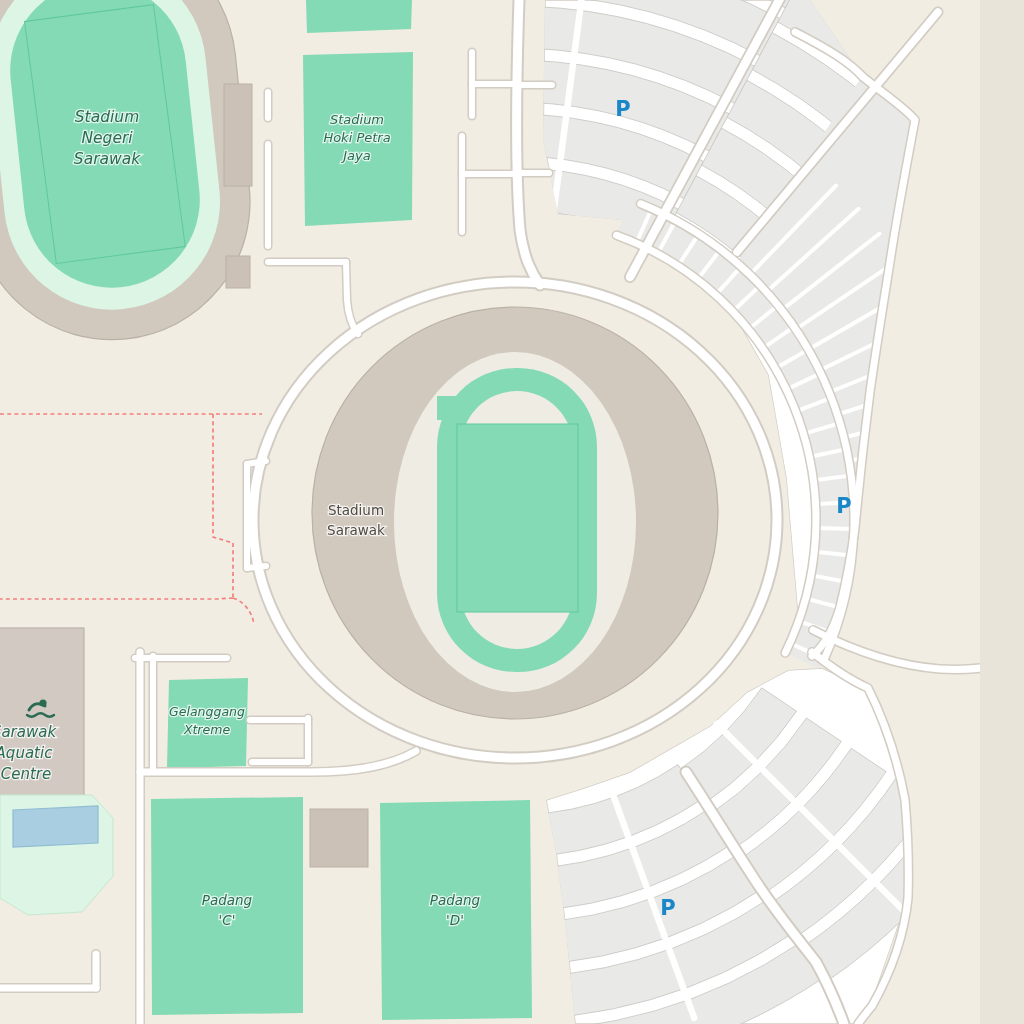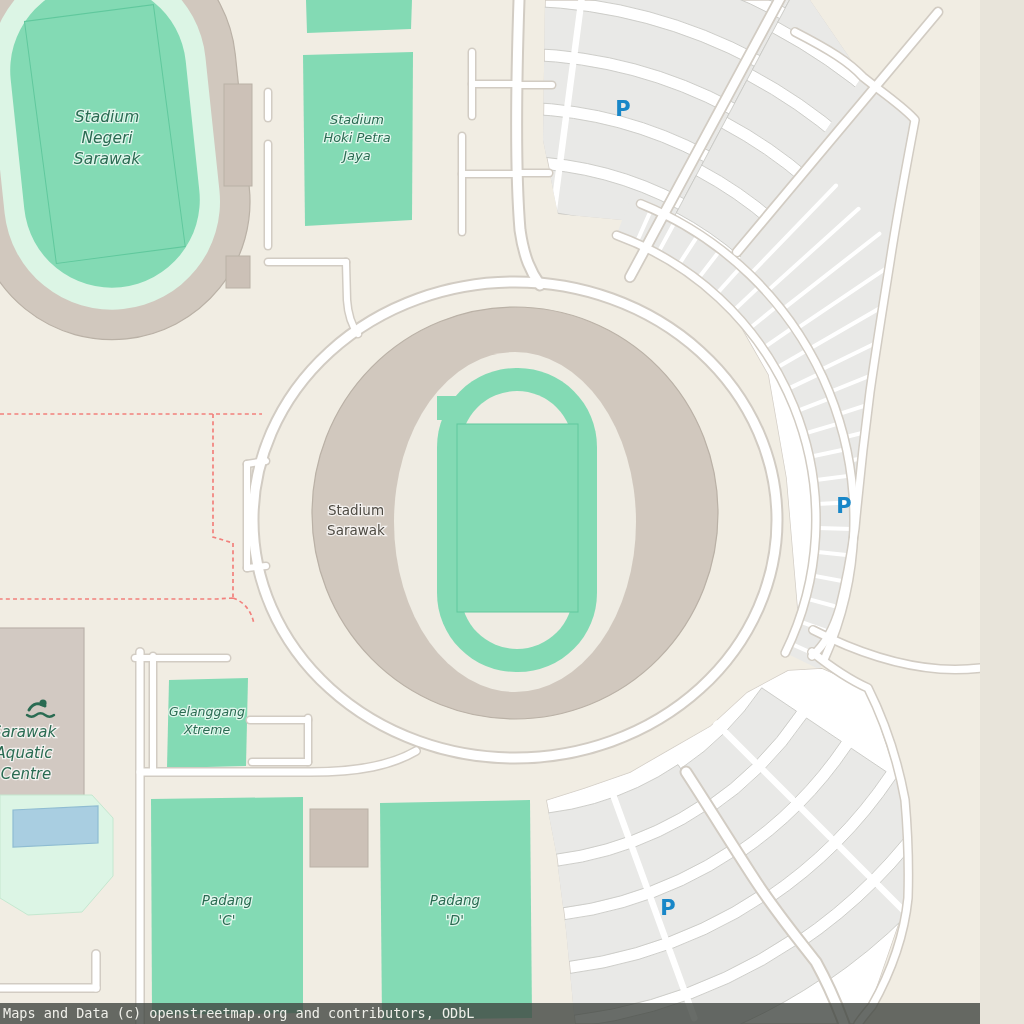--- a/index.html
+++ b/index.html
@@ -1,17 +1,17 @@
 <!DOCTYPE html>
 <html style="--land: #f1ede3; --parking-fill: #e9e9e7; --parking-stroke: #c8c8c4; --parking-aisle: #ffffff; --road-fill: #ffffff; --road-casing: #d2ccc3; --pitch-green: #83dab4; --pitch-stroke: #60c89d; --stand-fill: #d1c8be; --stand-stroke: #bab1a6; --block-fill: #ccc1b7; --building-fill: #d2c9c2; --building-stroke: #bbb2ab; --mint-light: #dcf5e5; --mint-stroke: #c5e8d0; --inner-beige: #efece3; --pool-fill: #a9cee1; --pool-stroke: #8fbcd2; --label-green: #2a6b52; --label-gray: #4e4b43; --parking-blue: #1987c8; --boundary-red: #f2807c; --attribution-bg: rgba(62,66,61,0.78); --attribution-text: #f0f0ea;"><head>
 <meta charset="utf-8">
 <style>
   html,body{margin:0;padding:0;background:#e8e4da;}
   #stage{position:relative;width:980px;height:1024px;overflow:hidden;
-         font-family:"DejaVu Sans", sans-serif;}
+         font-family:"DejaVu Sans", sans-serif;text-align:center;}
   svg{display:block}
   .land{fill:var(--land);}
   .pkBase{fill:var(--parking-aisle);stroke:var(--road-casing);stroke-width:1.5;}
   .pkRow{fill:var(--parking-fill);stroke:var(--parking-stroke);stroke-width:.9;}
   .pkFill{fill:var(--parking-fill);}
   .pkAisle{stroke:var(--parking-aisle);fill:none;stroke-linecap:round;}
   .casing{stroke:var(--road-casing);fill:none;stroke-linecap:round;stroke-linejoin:round;}
   .roadfill{stroke:var(--road-fill);fill:none;stroke-linecap:round;stroke-linejoin:round;}
   .stand{fill:var(--stand-fill);stroke:var(--stand-stroke);stroke-width:1.2;}
   .block{fill:var(--block-fill);stroke:var(--stand-stroke);stroke-width:1;}
@@ -270,14 +270,13 @@
 
     <text class="lbl lblGreen" x="455" y="905" font-size="13.5">Padang</text>
     <text class="lbl lblGreen" x="455" y="925" font-size="13.5">'D'</text>
 
     <text class="pSym" x="623" y="116">P</text>
     <text class="pSym" x="844" y="513">P</text>
     <text class="pSym" x="668" y="915">P</text>
   </g>
 </svg>
 
-<div id="attribution">Maps and Data (c) openstreetmap.org and contributors, ODbL</div>
 </div>
 
 </body></html>

